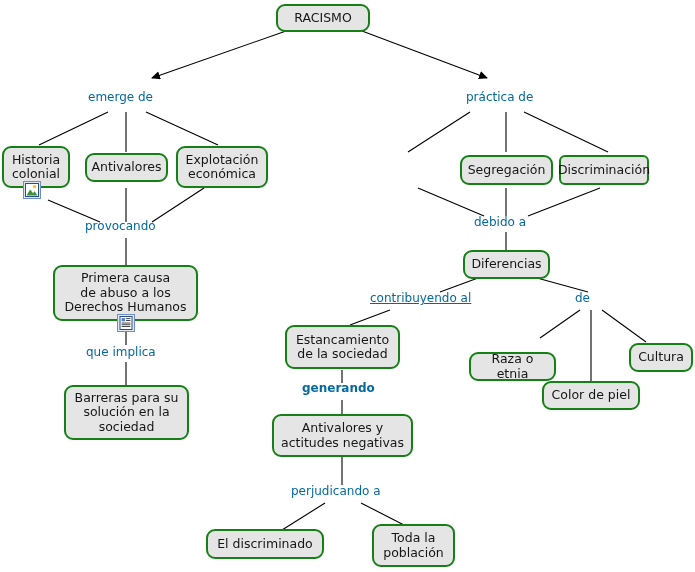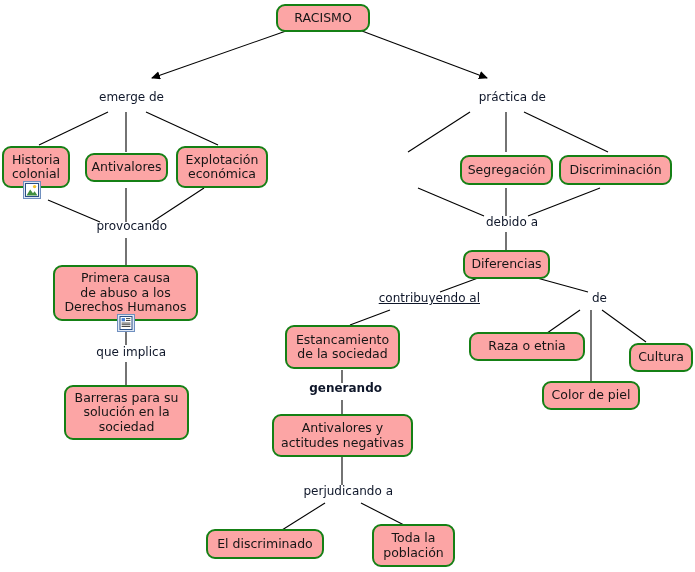--- a/index.html
+++ b/index.html
@@ -15,39 +15,39 @@
   }
   #edges{
     position:absolute;left:0;top:0;width:695px;height:572px;
     pointer-events:none;
   }
   .node{
     position:absolute;
     box-sizing:border-box;
     border:2px solid #158015;
     border-radius:9px;
-    background:#fca5a5;
+    background:#e5e5e5;
     color:#161616;
     font-size:12.5px;
     line-height:14.5px;
     text-align:center;
     display:flex;
     align-items:center;
     justify-content:center;
     padding:2px 5px;
     white-space:pre-line;
     z-index:3;
   }
   .link-label{
     position:absolute;
     font-size:12px;
     line-height:13px;
-    color:#0f172a;
+    color:#0369a1;
     background:transparent;
-    text-align:right;
+    text-align:left;
     white-space:nowrap;
     z-index:2;
   }
   .res-icon{
     position:absolute;
     width:18px;height:18px;
     border:1px solid #6f8fbf;
     background:#dde6f3;
     box-sizing:border-box;
     z-index:5;
@@ -127,36 +127,36 @@
 de abuso a los
 Derechos Humanos</div>
 
   <div class="node" style="left:64px;top:385px;width:125px;height:55px;">Barreras para su
 solución en la
 sociedad</div>
 
 
   <div class="node" style="left:460px;top:155px;width:93px;height:30px;">Segregación</div>
 
-  <div class="node" style="left:559px;top:155px;width:113px;height:30px;">Discriminación</div>
+  <div class="node" style="left:559px;top:155px;width:90px;height:30px;border-radius:6px;">Discriminación</div>
 
   <div class="node" style="left:463px;top:250px;width:87px;height:29px;">Diferencias</div>
 
   <div class="node" style="left:285px;top:325px;width:115px;height:44px;">Estancamiento
 de la sociedad</div>
 
   <div class="node" style="left:272px;top:414px;width:141px;height:43px;">Antivalores y
 actitudes negativas</div>
 
   <div class="node" style="left:206px;top:529px;width:118px;height:30px;">El discriminado</div>
 
   <div class="node" style="left:372px;top:524px;width:83px;height:43px;">Toda la
 población</div>
 
-  <div class="node" style="left:469px;top:332px;width:116px;height:29px;">Raza o etnia</div>
+  <div class="node" style="left:469px;top:352px;width:87px;height:29px;">Raza o etnia</div>
 
   <div class="node" style="left:542px;top:381px;width:98px;height:29px;">Color de piel</div>
 
   <div class="node" style="left:629px;top:343px;width:64px;height:29px;">Cultura</div>
 
   <div class="link-label" style="left:88px;top:91px;width:76px;">emerge de</div>
 
   <div class="link-label" style="left:466px;top:91px;width:80px;">práctica de</div>
 
   <div class="link-label" style="left:85px;top:220px;width:82px;">provocando</div>

